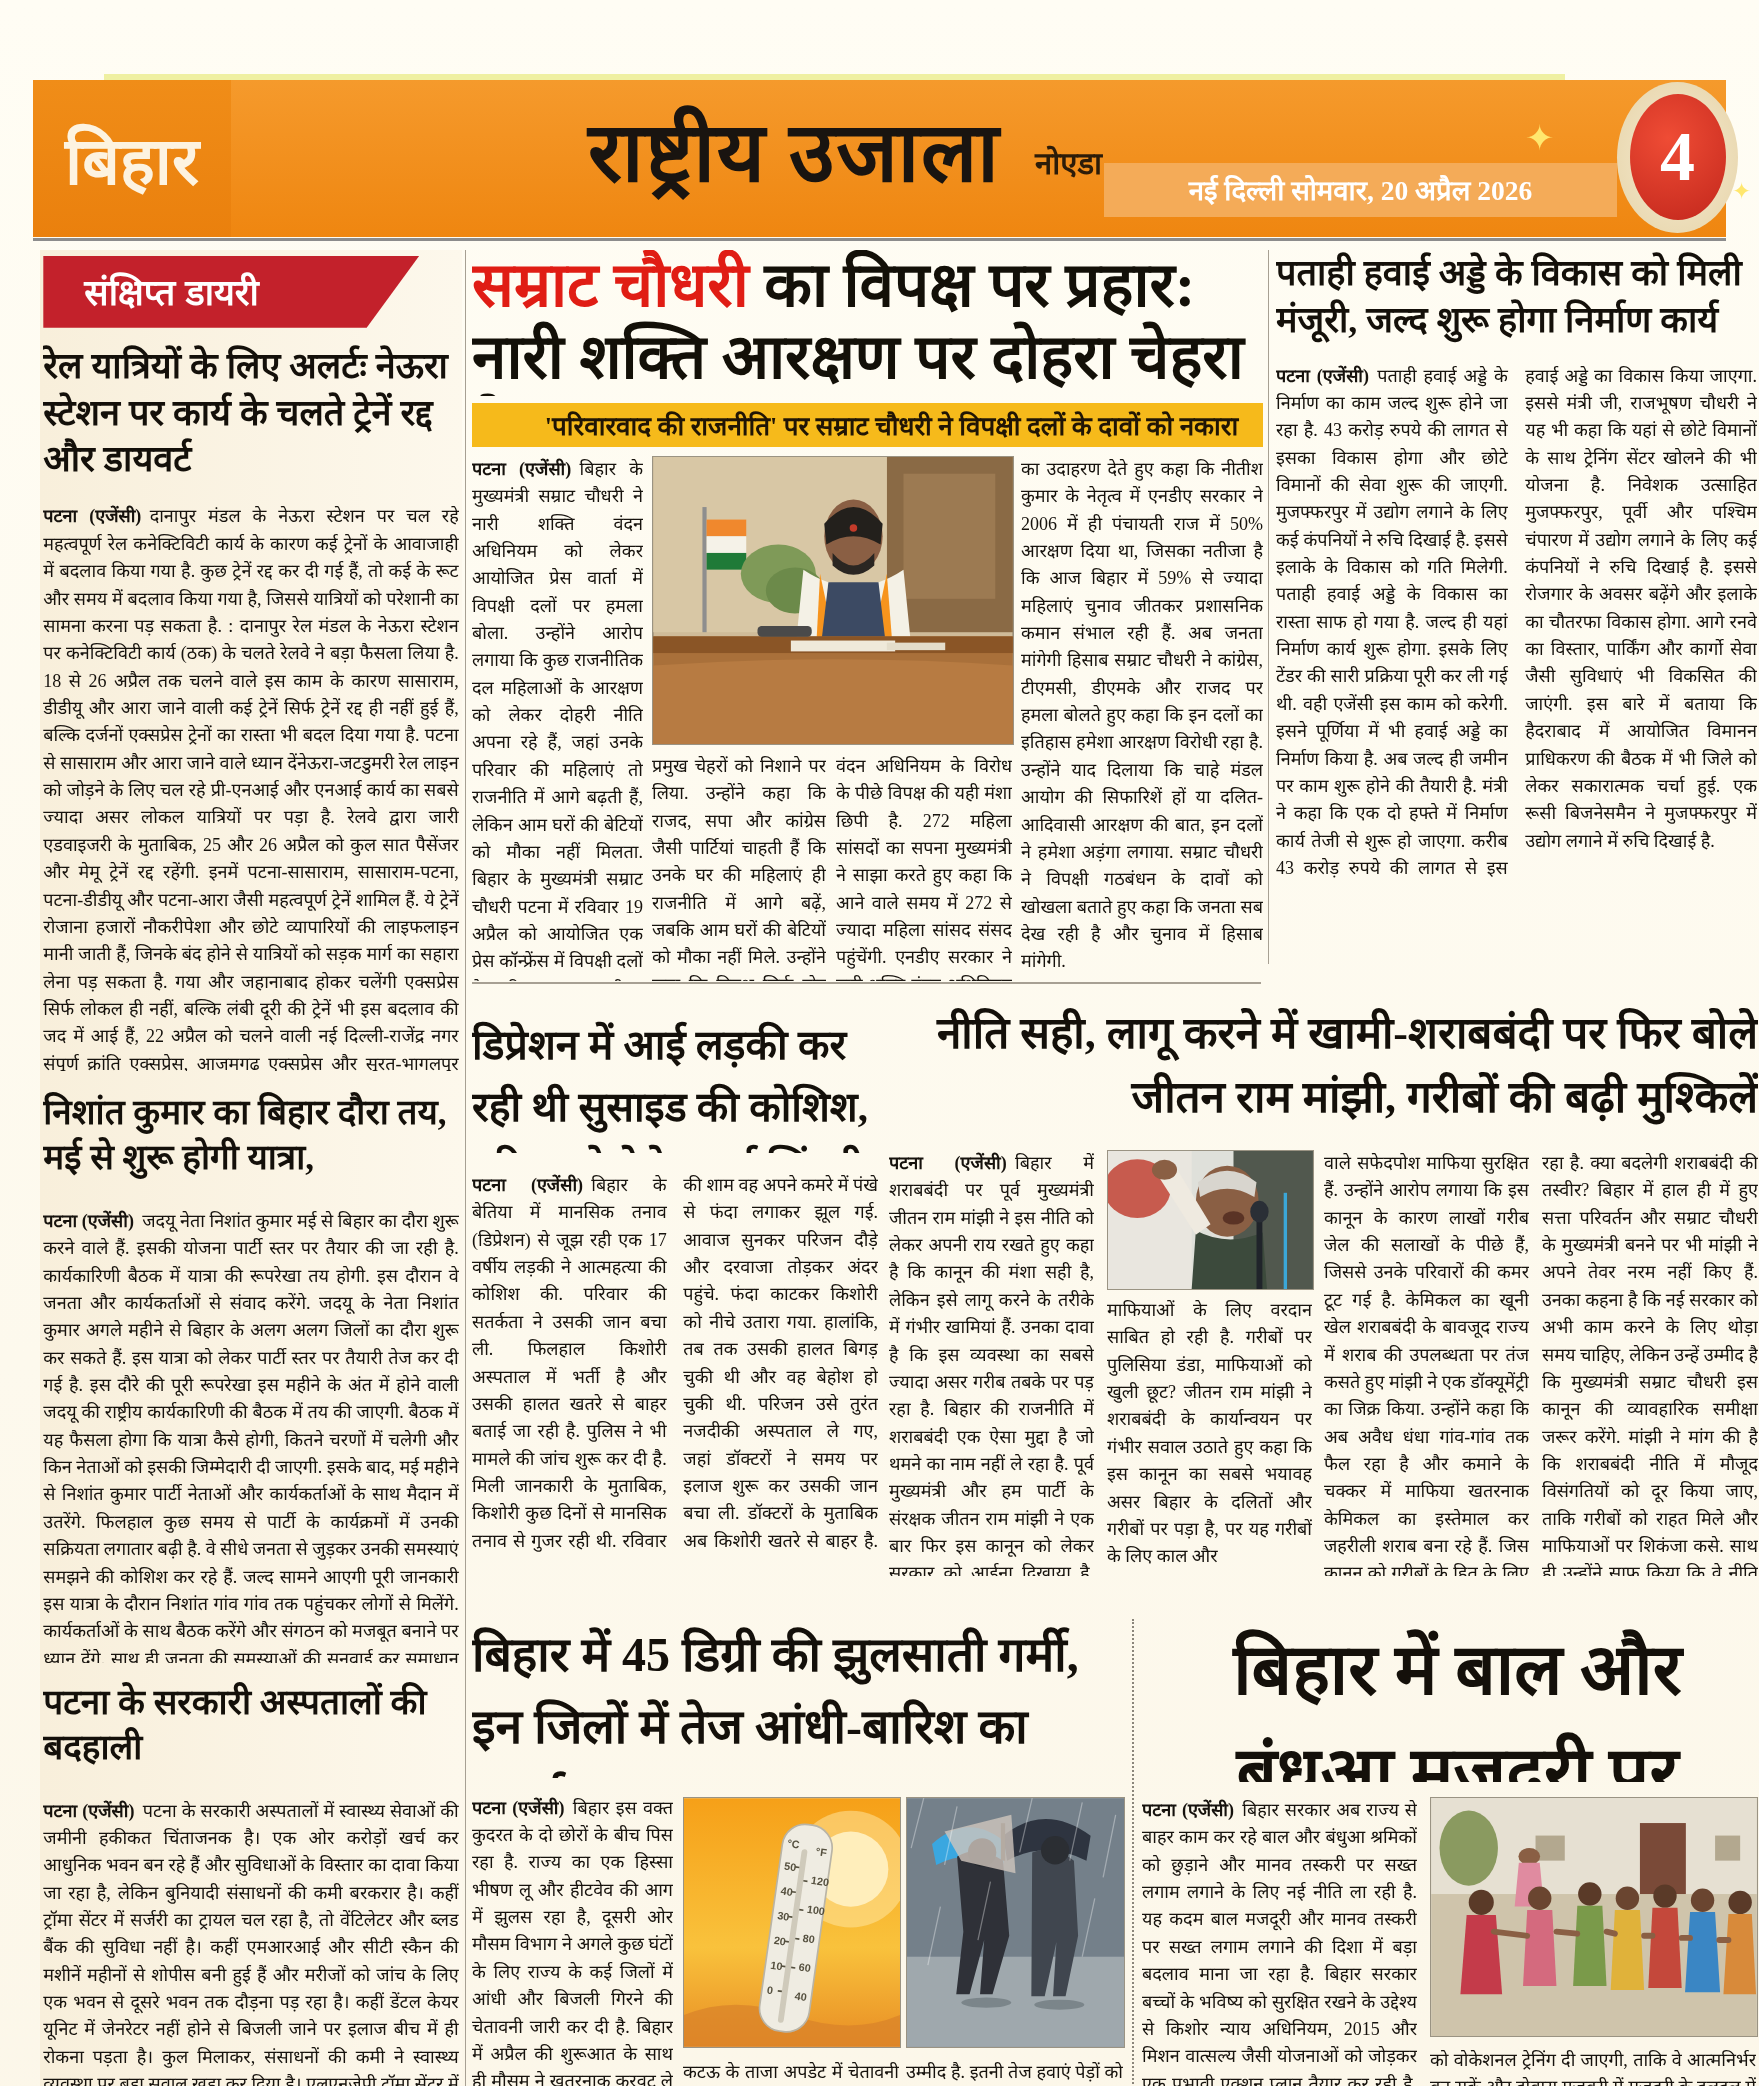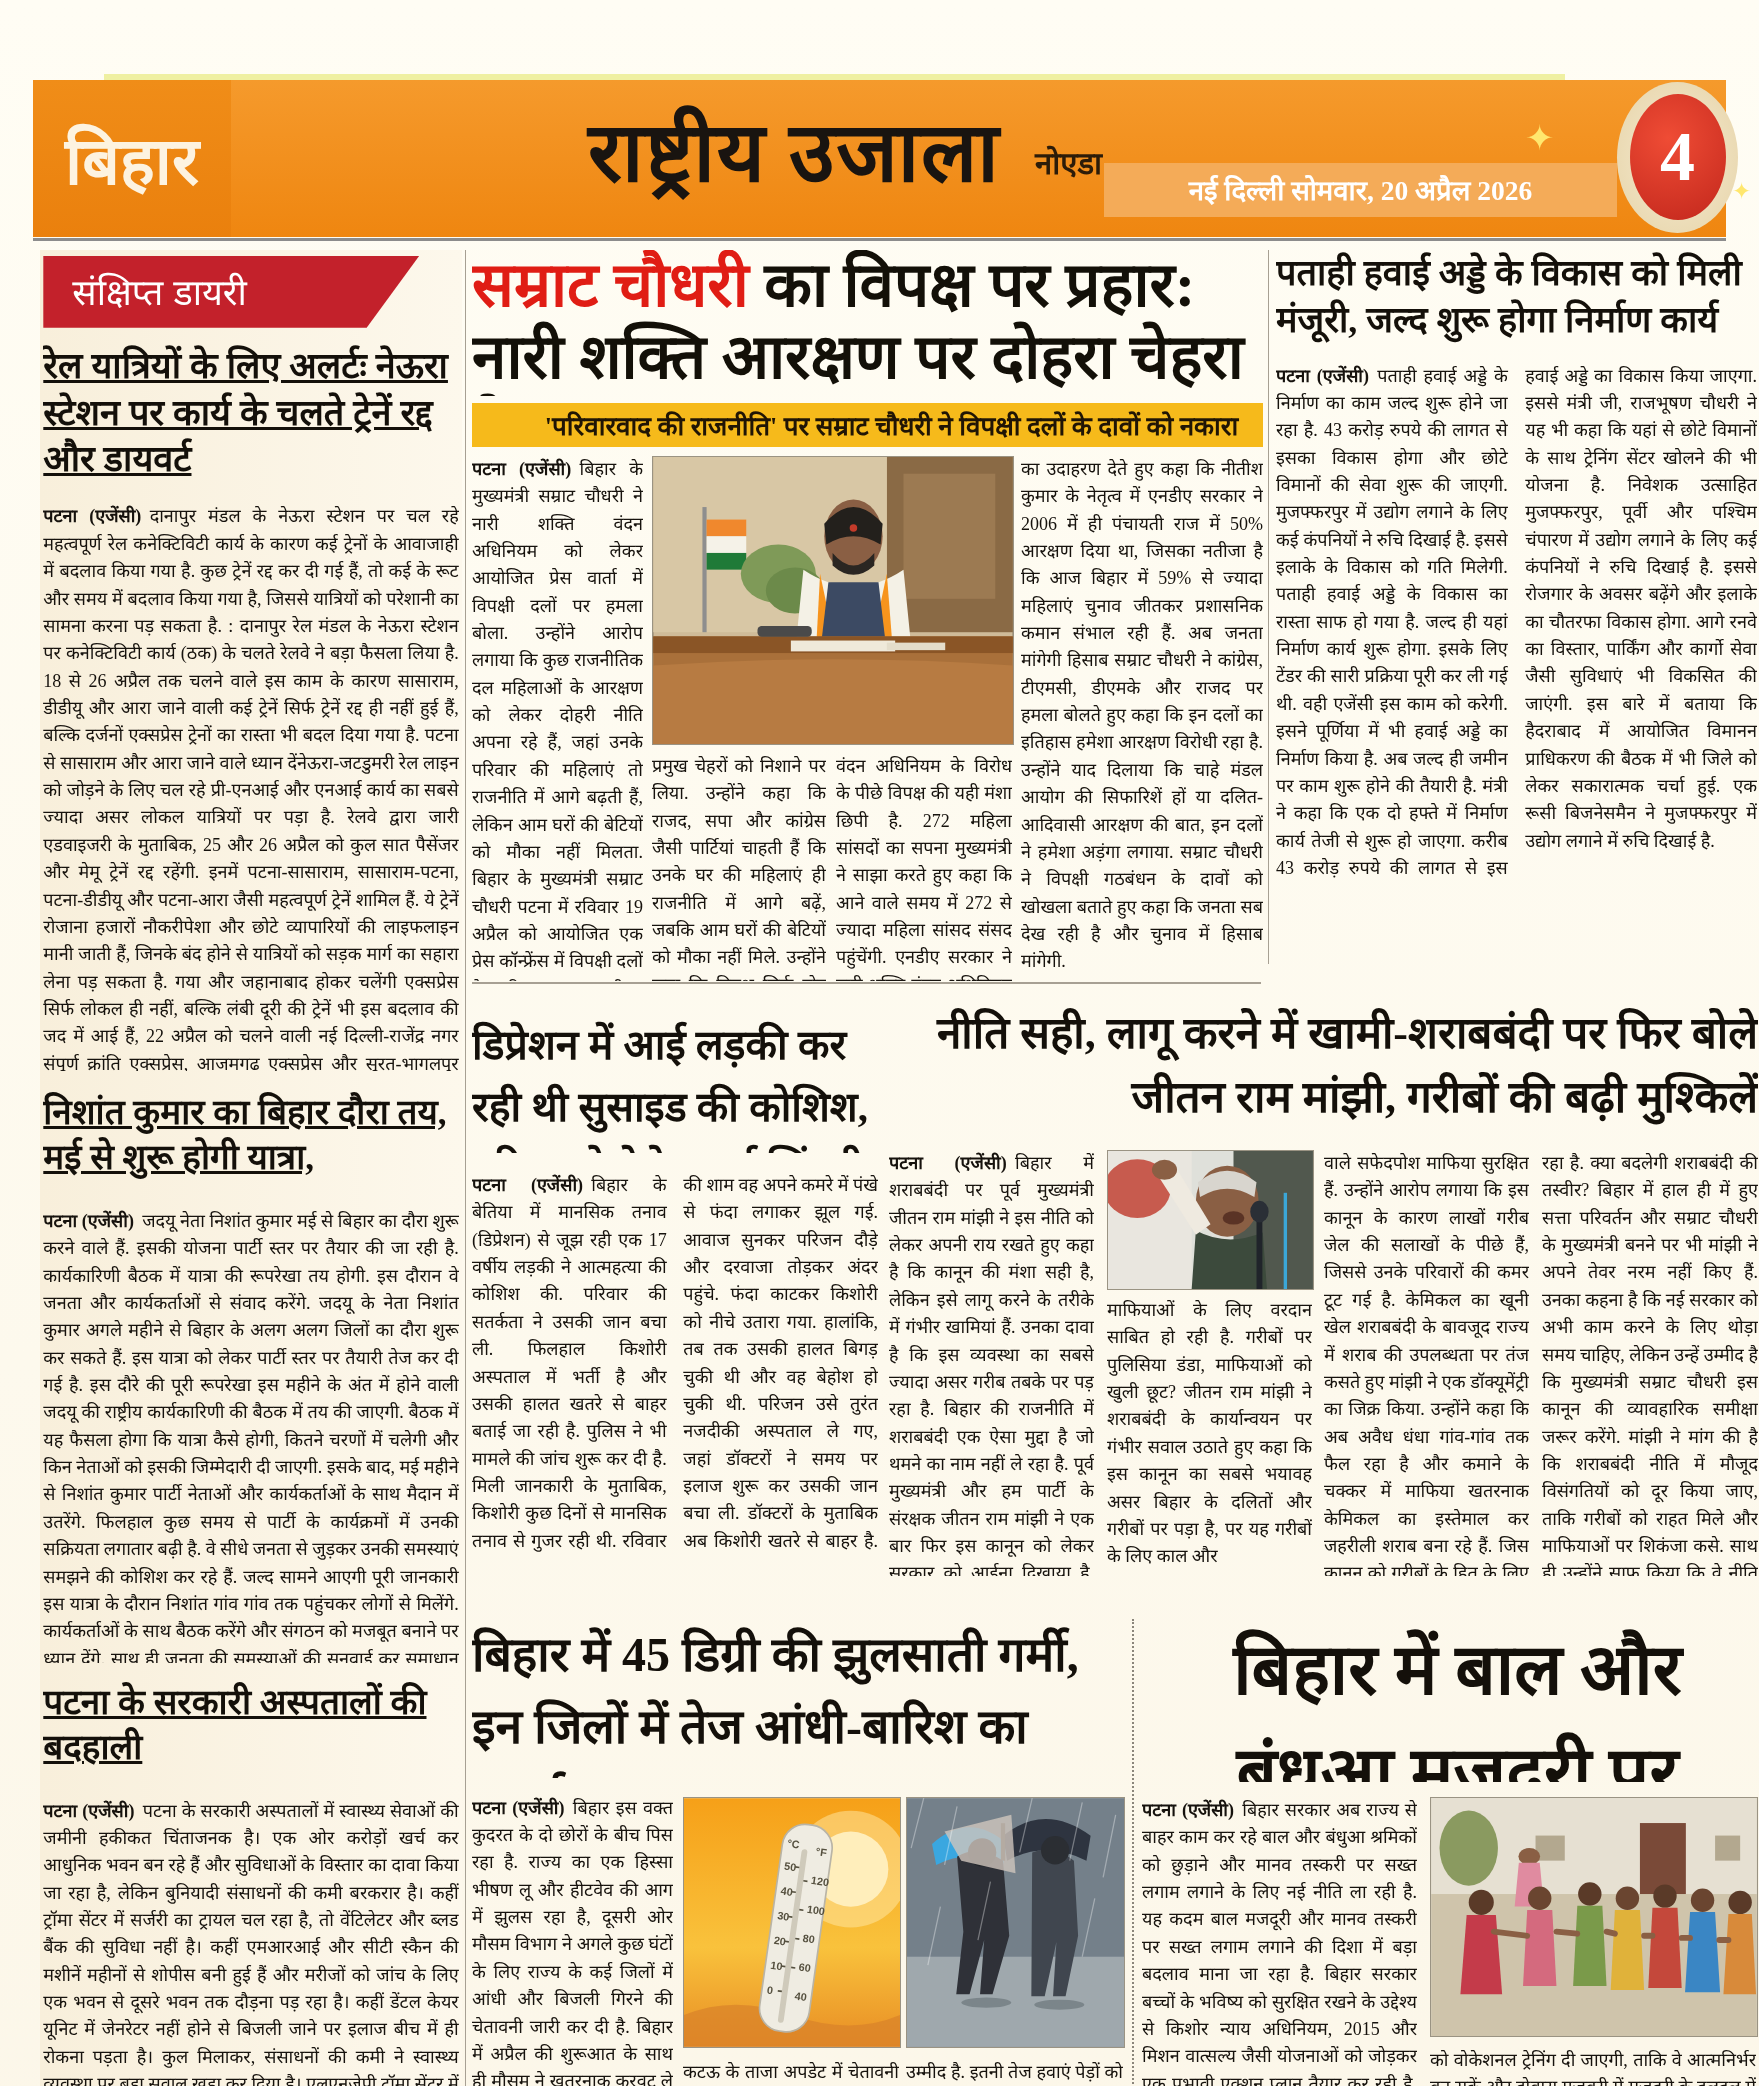--- a/index.html
+++ b/index.html
@@ -18,24 +18,24 @@
               display:flex;align-items:center;justify-content:center;font-size:27.5px;font-weight:bold;}
   .badge-ring{position:absolute;inset:0;background:radial-gradient(#f6ecd2,#e6d3a8);border-radius:50%;}
   .badge-core{position:absolute;inset:12.5px;background:radial-gradient(circle at 40% 35%,#ef4c35,#c2271c);
               border-radius:50%;display:flex;align-items:center;justify-content:center;color:#fff;font-size:70px;font-weight:bold;}
   .star{position:absolute;color:#ffe76e;}
   .mh-rule{position:absolute;left:33px;top:238px;width:1693px;height:3.3px;background:#8c8c8c;}
   
   .briefs{position:absolute;left:40px;top:250px;width:422px;height:2433px;background:linear-gradient(90deg,#f8efdb,#fdf8ec);
           box-sizing:border-box;padding:0 3.3px;}
   .banner{margin-top:5.8px;width:376px;height:72px;background:#c3212b;color:#fff;
-          font-family:"Liberation Sans","DejaVu Sans",sans-serif;font-weight:normal;font-size:36px;
-          display:flex;align-items:center;padding-left:29px;box-sizing:border-box;
+          font-family:"Liberation Sans","DejaVu Sans",sans-serif;font-weight:bold;font-size:36px;
+          display:flex;align-items:center;padding-left:41px;box-sizing:border-box;
           clip-path:polygon(0 0,100% 0,86% 100%,0 100%);}
-  .h-brief{font-size:36px;font-weight:bold;line-height:1.3;color:#14100a;text-decoration:underline;}
+  .h-brief{font-size:36px;font-weight:bold;line-height:1.3;color:#14100a;}
   .bt{font-size:18px;line-height:1.52;text-align:justify;color:#16120d;}
   .src{font-weight:bold;margin-right:8.3px;}
   
   .h-lead{font-size:62px;font-weight:bold;line-height:1.16;color:#131008;}
   .red{color:#e01d14;}
   .subhead{background:#f6ba1b;color:#201505;font-weight:bold;font-size:26px;height:44px;display:flex;
            align-items:center;justify-content:center;padding-left:48px;}
   .h-med{font-weight:bold;line-height:1.4;color:#14100a;}
   .col{position:absolute;overflow:hidden;}
   .photo{position:absolute;border:0.8px solid #9a9383;background:#ddd;}

